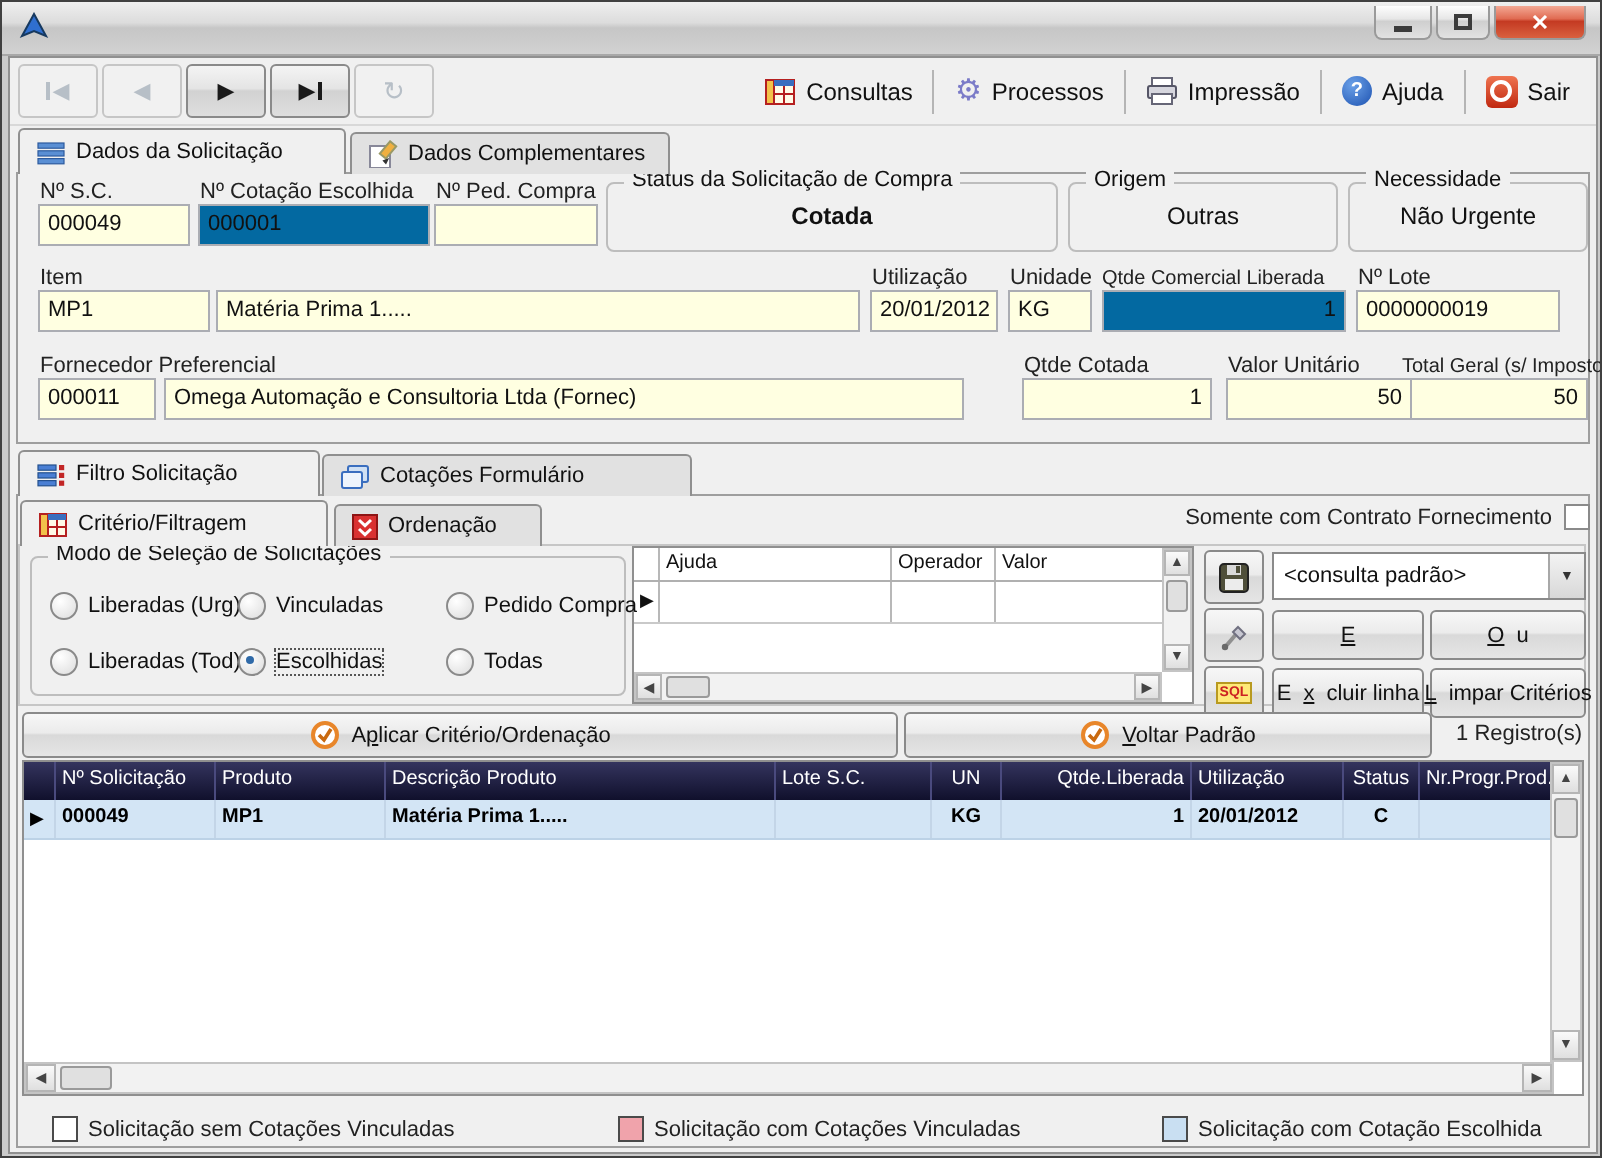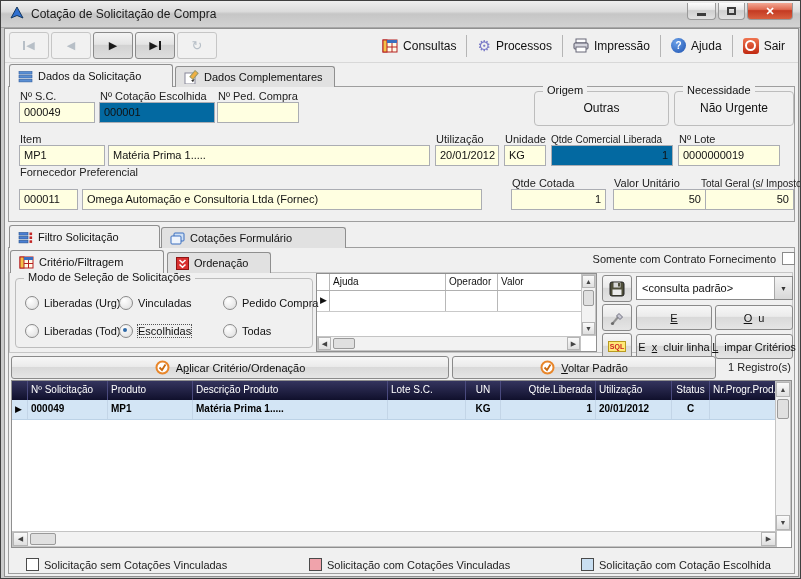--- a/index.html
+++ b/index.html
@@ -75,21 +75,20 @@
 </style>
 </head>
 <body>
 
 <div class="window">
 
   <div class="abs titlebar">
     <svg class="abs" style="left:8px;top:5px" width="16" height="16">
       <polygon points="8,1 14,12 8,9.5 2,12" fill="#2f6fd0" stroke="#16395f" stroke-width="1"></polygon>
     </svg>
-    <span class="abs title nowrap">Cotação de Solicitação de Compra</span>
     <div class="abs capbtn" style="left:686px;width:29px">
         <span class="minbar"></span>
       </div>
     <div class="abs capbtn" style="left:717px;width:27px">
         <span class="maxbox"></span>
       </div>
     <div class="abs capbtn close" style="left:746px;width:46px">
         <span>✕</span>
       </div>
   </div>
@@ -176,20 +175,24 @@
     <span>Dados Complementares</span>
   </div>
 
   <span class="abs lbl" style="left:19px;top:89px">Nº S.C.</span>
   <div class="abs fld" style="left:18px;top:101px;width:76px">000049</div>
   <span class="abs lbl" style="left:99px;top:89px">Nº Cotação Escolhida</span>
   <div class="abs fld white" style="left:98px;top:101px;width:116px">000001</div>
   <span class="abs lbl" style="left:217px;top:89px">Nº Ped. Compra</span>
   <div class="abs fld" style="left:216px;top:101px;width:82px"></div>
 
+  <div class="abs gbox" style="left:302px;top:90px;width:226px;height:35px">
+    <span class="gb-label">Status da Solicitação de Compra</span>
+    <div class="gb-value" style="font-weight:bold">Cotada</div>
+  </div>
   <div class="abs gbox" style="left:533px;top:90px;width:135px;height:35px">
     <span class="gb-label">Origem</span>
     <div class="gb-value">Outras</div>
   </div>
   <div class="abs gbox" style="left:673px;top:90px;width:120px;height:35px">
     <span class="gb-label">Necessidade</span>
     <div class="gb-value">Não Urgente</div>
   </div>
 
   <span class="abs lbl" style="left:19px;top:132px">Item</span>
@@ -197,21 +200,21 @@
   <div class="abs fld" style="left:107px;top:144px;width:322px">Matéria Prima 1.....</div>
   <span class="abs lbl" style="left:435px;top:132px">Utilização</span>
   <div class="abs fld" style="left:434px;top:144px;width:64px">20/01/2012</div>
   <span class="abs lbl" style="left:504px;top:132px">Unidade</span>
   <div class="abs fld" style="left:503px;top:144px;width:42px">KG</div>
   <span class="abs lbl lbl10" style="left:550px;top:133px">Qtde Comercial Liberada</span>
   <div class="abs fld white num" style="left:550px;top:144px;width:122px">1</div>
   <span class="abs lbl" style="left:678px;top:132px">Nº Lote</span>
   <div class="abs fld" style="left:677px;top:144px;width:102px">0000000019</div>
 
-  <span class="abs lbl" style="left:19px;top:165px">Fornecedor Preferencial</span>
+  <span class="abs lbl" style="left:19px;top:176px">Fornecedor Preferencial</span>
   <div class="abs fld" style="left:18px;top:188px;width:59px">000011</div>
   <div class="abs fld" style="left:81px;top:188px;width:400px">Omega Automação e Consultoria Ltda (Fornec)</div>
   <span class="abs lbl" style="left:511px;top:176px">Qtde Cotada</span>
   <div class="abs fld num" style="left:510px;top:188px;width:95px">1</div>
   <span class="abs lbl" style="left:613px;top:176px">Valor Unitário</span>
   <div class="abs fld num" style="left:612px;top:188px;width:93px">50</div>
   <span class="abs lbl lbl10" style="left:700px;top:177px">Total Geral (s/ Impostos)</span>
   <div class="abs fld num" style="left:704px;top:188px;width:89px">50</div>
 
   <div class="abs page" style="left:7px;top:246px;width:787px;height:327px"></div>

